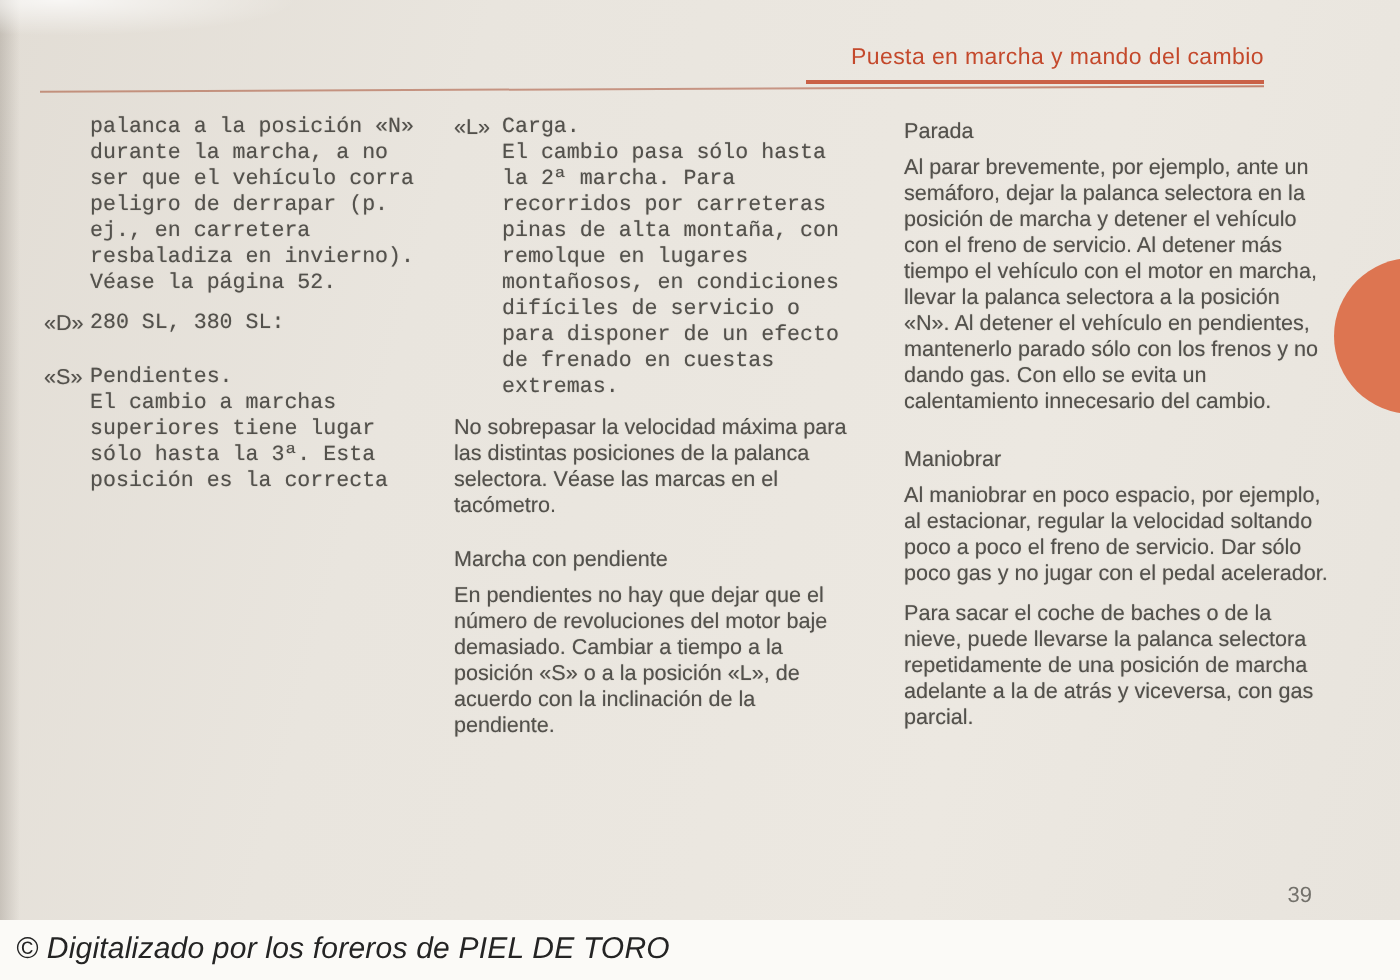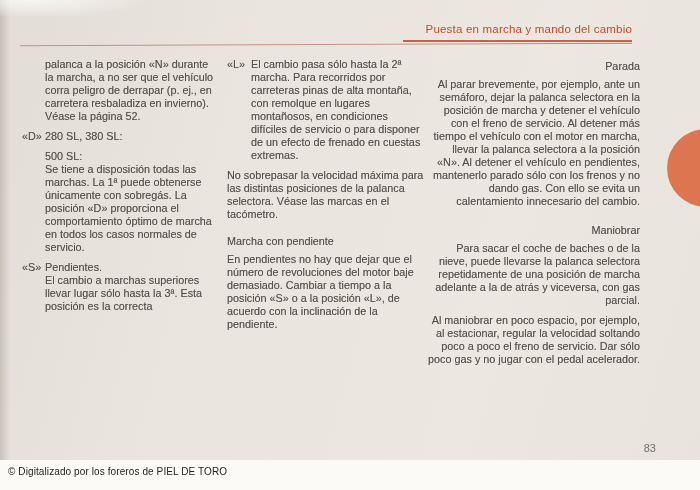--- a/index.html
+++ b/index.html
@@ -33,41 +33,41 @@
     background:linear-gradient(to right,#c2907c,#c79584 60%,#c4836e);
     transform:rotate(-.25deg);
   }
   .col{
     position:absolute;top:58px;
     font-size:10.8px;line-height:13px;color:#53514c;
     text-shadow:0 0 .5px rgba(90,85,78,.5);
   }
   .c1{left:22px;width:197px;}
   .c2{left:227px;width:199px;}
-  .c3{left:428px;width:212px;text-align:right;}
+  .c3{left:452px;width:212px;}
   .row{display:flex;margin:0 0 7px 0;}
   .lab{flex:0 0 23px;}
   .c2 .lab{flex:0 0 24px;}
-  .txt{flex:1;}
+  .txt{flex:1;font-family:Liberation Mono, monospace;}
   .para{margin:0 0 7px 0;}
   .subhead{margin:14px 0 5px 0;}
   .subhead.first{margin-top:0;}
   .c3 .subhead{margin:16px 0 5px 0;}
   .c3 .subhead.first{margin-top:2px;}
   .pageno{
     position:absolute;top:442px;right:44px;
     font-size:11px;color:#73716b;
   }
   .tab-circle{
     position:absolute;left:667px;top:129px;width:78px;height:78px;
     border-radius:50%;background:#dd7551;
   }
   .footer{
     position:absolute;left:8px;top:466px;
-    font-size:10px;color:#242424;letter-spacing:.1px;
+    font-size:15px;color:#242424;letter-spacing:.1px;font-style:italic;
   }
 </style>
 </head>
 <body>
 
 <div class="paper">
 
   <div class="title">Puesta en marcha y mando del cambio</div>
   <div class="title-underline"></div>
   <div class="header-rule"></div>
@@ -78,51 +78,48 @@
       <span class="txt">palanca a la posición «N» durante la marcha, a no ser que el vehículo corra peligro de derrapar (p. ej., en carretera resbaladiza en invierno). Véase la página 52.</span>
     </div>
     <div class="row">
       <span class="lab">«D»</span>
       <span class="txt">
         <div>280 SL, 380 SL:</div>
       </span>
     </div>
     <div class="row">
       <span class="lab"></span>
-      <span class="txt">
-        <div>500 SL:</div>
-        <div>Se tiene a disposición todas las marchas. La 1ª puede obtenerse únicamente con sobregás. La posición «D» proporciona el comportamiento óptimo de marcha en todos los casos normales de servicio.</div>
-      </span>
     </div>
     <div class="row">
       <span class="lab">«S»</span>
       <span class="txt">
         <div>Pendientes.</div>
-        <div>El cambio a marchas superiores llevar lugar sólo hasta la 3ª. Esta posición es la correcta</div>
+        <div>El cambio a marchas superiores tiene lugar sólo hasta la 3ª. Esta posición es la correcta</div>
       </span>
     </div>
   </div>
 
   <div class="col c2">
     <div class="row">
       <span class="lab">«L»</span>
       <span class="txt">
+        <div>Carga.</div>
         <div>El cambio pasa sólo hasta la 2ª marcha. Para recorridos por carreteras pinas de alta montaña, con remolque en lugares montañosos, en condiciones difíciles de servicio o para disponer de un efecto de frenado en cuestas extremas.</div>
       </span>
     </div>
     <div class="para">No sobrepasar la velocidad máxima para las distintas posiciones de la palanca selectora. Véase las marcas en el tacómetro.</div>
     <div class="subhead">Marcha con pendiente</div>
     <div class="para">En pendientes no hay que dejar que el número de revoluciones del motor baje demasiado. Cambiar a tiempo a la posición «S» o a la posición «L», de acuerdo con la inclinación de la pendiente.</div>
   </div>
 
   <div class="col c3">
     <div class="subhead first">Parada</div>
     <div class="para">Al parar brevemente, por ejemplo, ante un semáforo, dejar la palanca selectora en la posición de marcha y detener el vehículo con el freno de servicio. Al detener más tiempo el vehículo con el motor en marcha, llevar la palanca selectora a la posición «N». Al detener el vehículo en pendientes, mantenerlo parado sólo con los frenos y no dando gas. Con ello se evita un calentamiento innecesario del cambio.</div>
     <div class="subhead">Maniobrar</div>
+    <div class="para">Al maniobrar en poco espacio, por ejemplo, al estacionar, regular la velocidad soltando poco a poco el freno de servicio. Dar sólo poco gas y no jugar con el pedal acelerador.</div>
     <div class="para">Para sacar el coche de baches o de la nieve, puede llevarse la palanca selectora repetidamente de una posición de marcha adelante a la de atrás y viceversa, con gas parcial.</div>
-    <div class="para">Al maniobrar en poco espacio, por ejemplo, al estacionar, regular la velocidad soltando poco a poco el freno de servicio. Dar sólo poco gas y no jugar con el pedal acelerador.</div>
   </div>
 
-  <div class="pageno">83</div>
+  <div class="pageno">39</div>
   <div class="tab-circle"></div>
 </div>
 
 <div class="footer">© Digitalizado por los foreros de PIEL DE TORO</div>
 
 </body></html>

